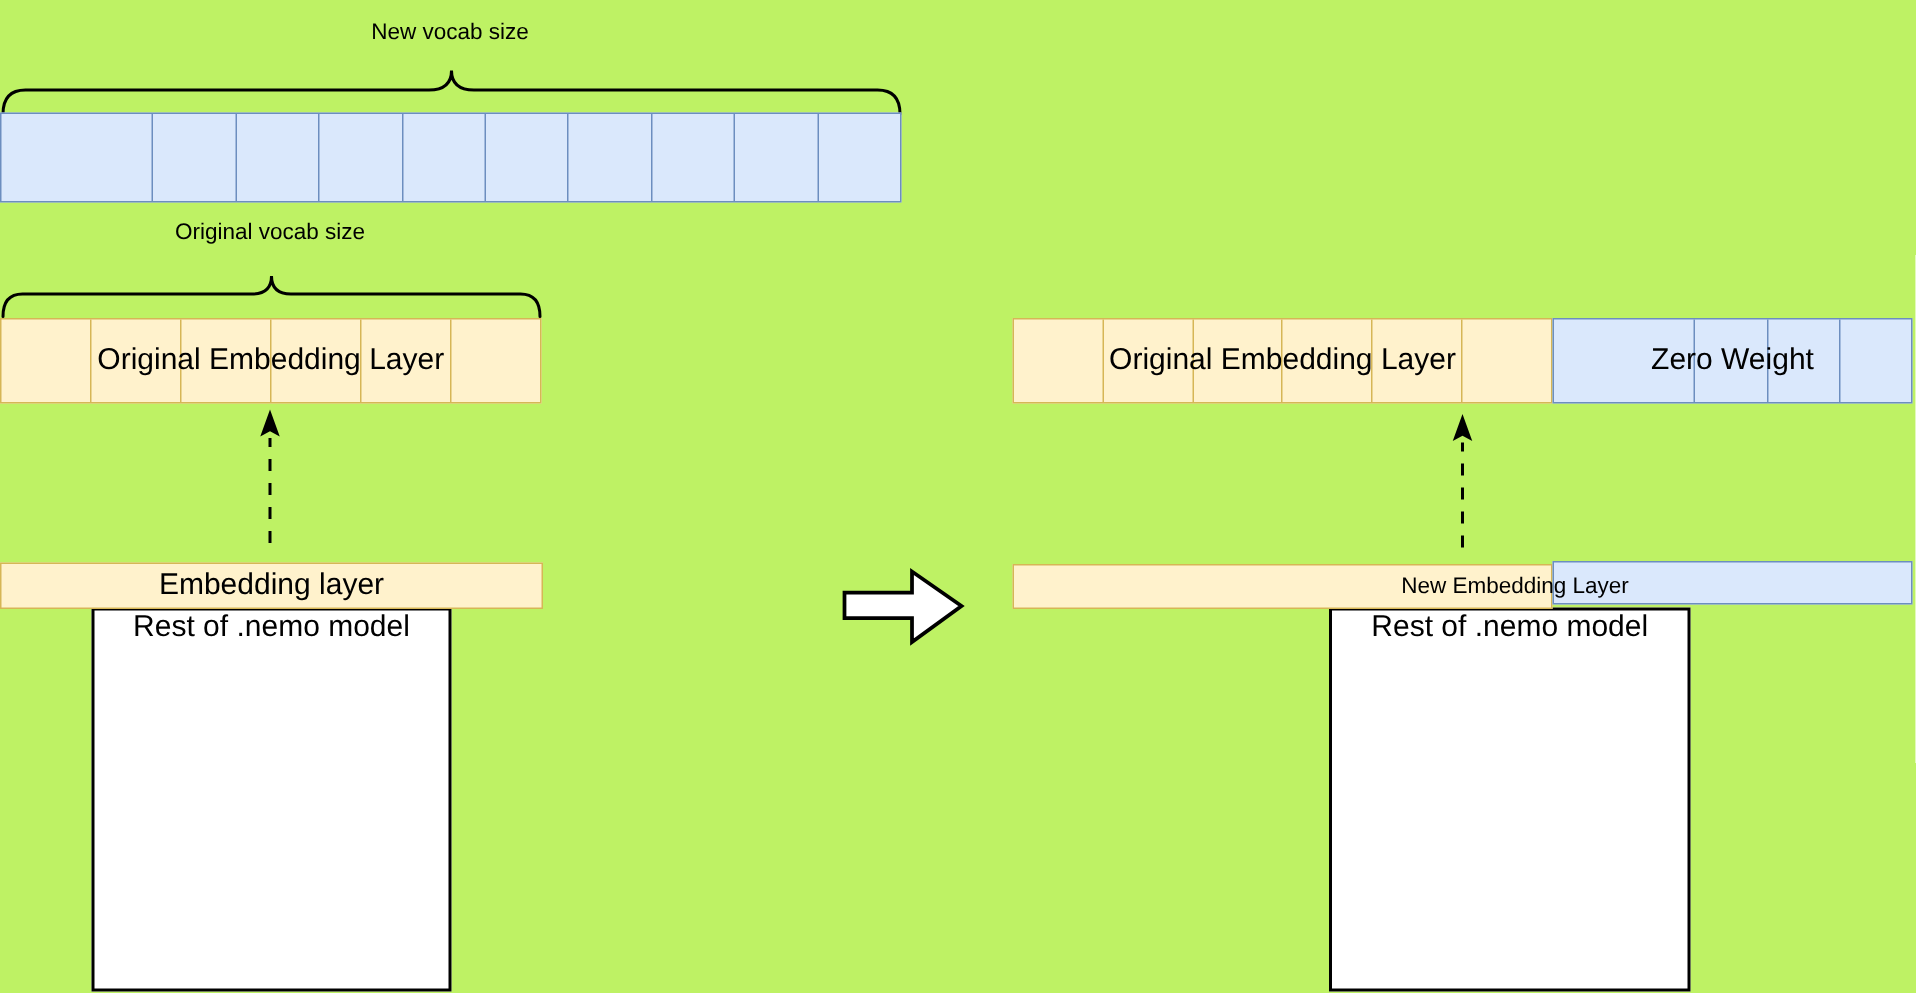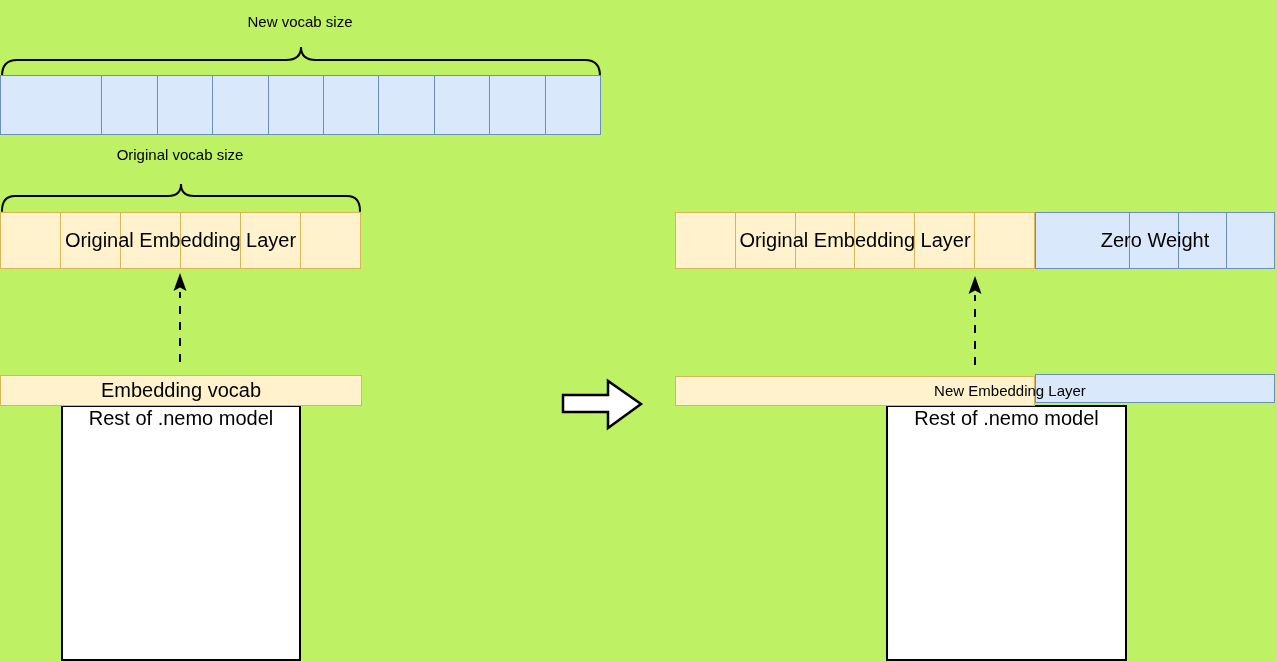--- a/index.html
+++ b/index.html
@@ -96,21 +96,21 @@
     <div class="bar-caption">Original Embedding Layer</div>
   <div class="seg"></div>
       <div class="seg"></div>
       <div class="seg"></div>
       <div class="seg"></div>
       <div class="seg"></div>
       <div class="seg"></div>
     </div>
 
   <div class="emb-layer-bar">
-    <span>Embedding vocab</span>
+    <span>Embedding layer</span>
   </div>
 
   <div class="rest-box rest-box-left">
     <span>Rest of .nemo model</span>
   </div>
 
   <div class="bar yellow bar-orig-right">
     <div class="bar-caption">Original Embedding Layer</div>
   <div class="seg"></div>
       <div class="seg"></div>

